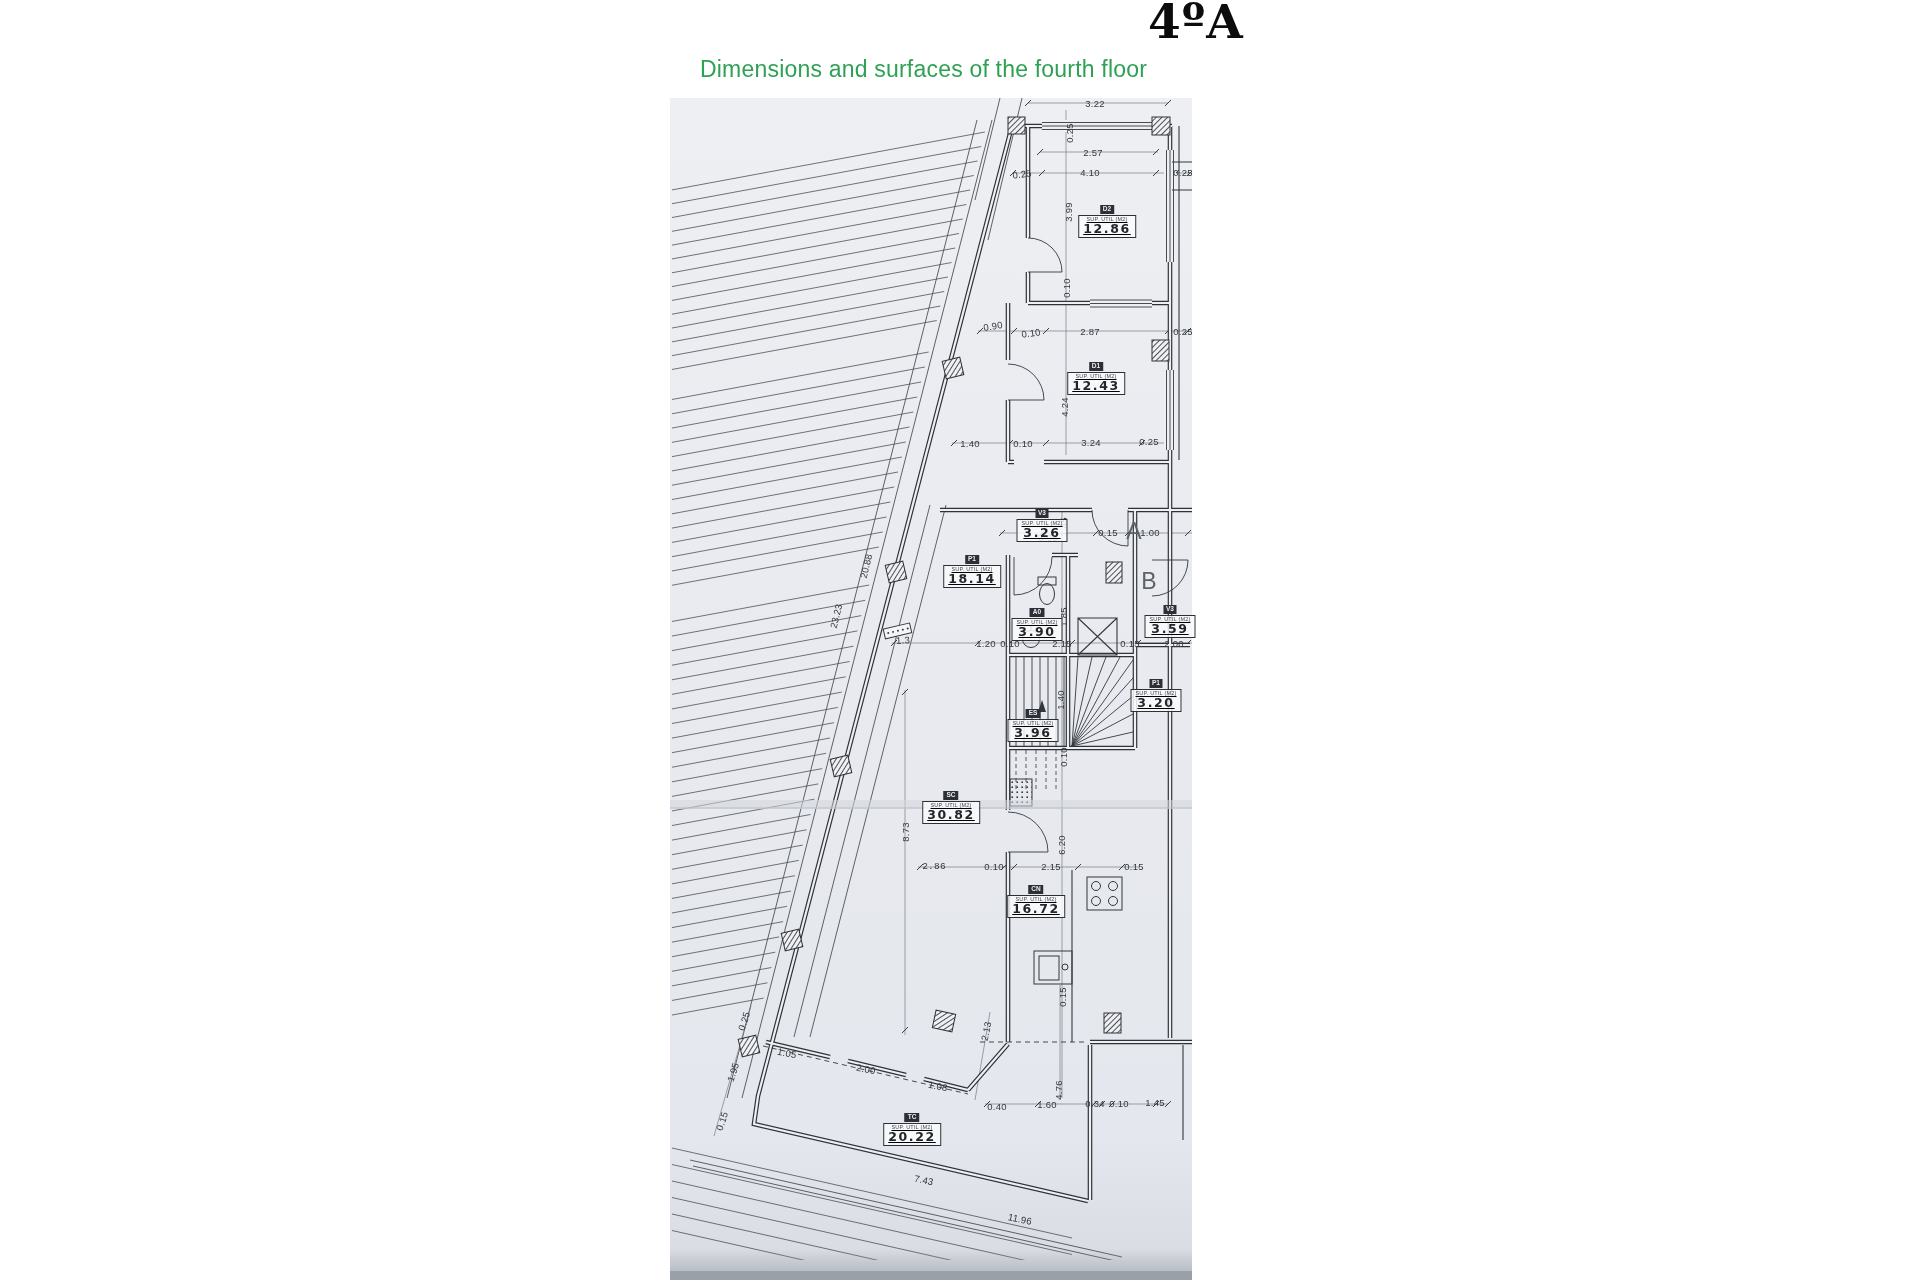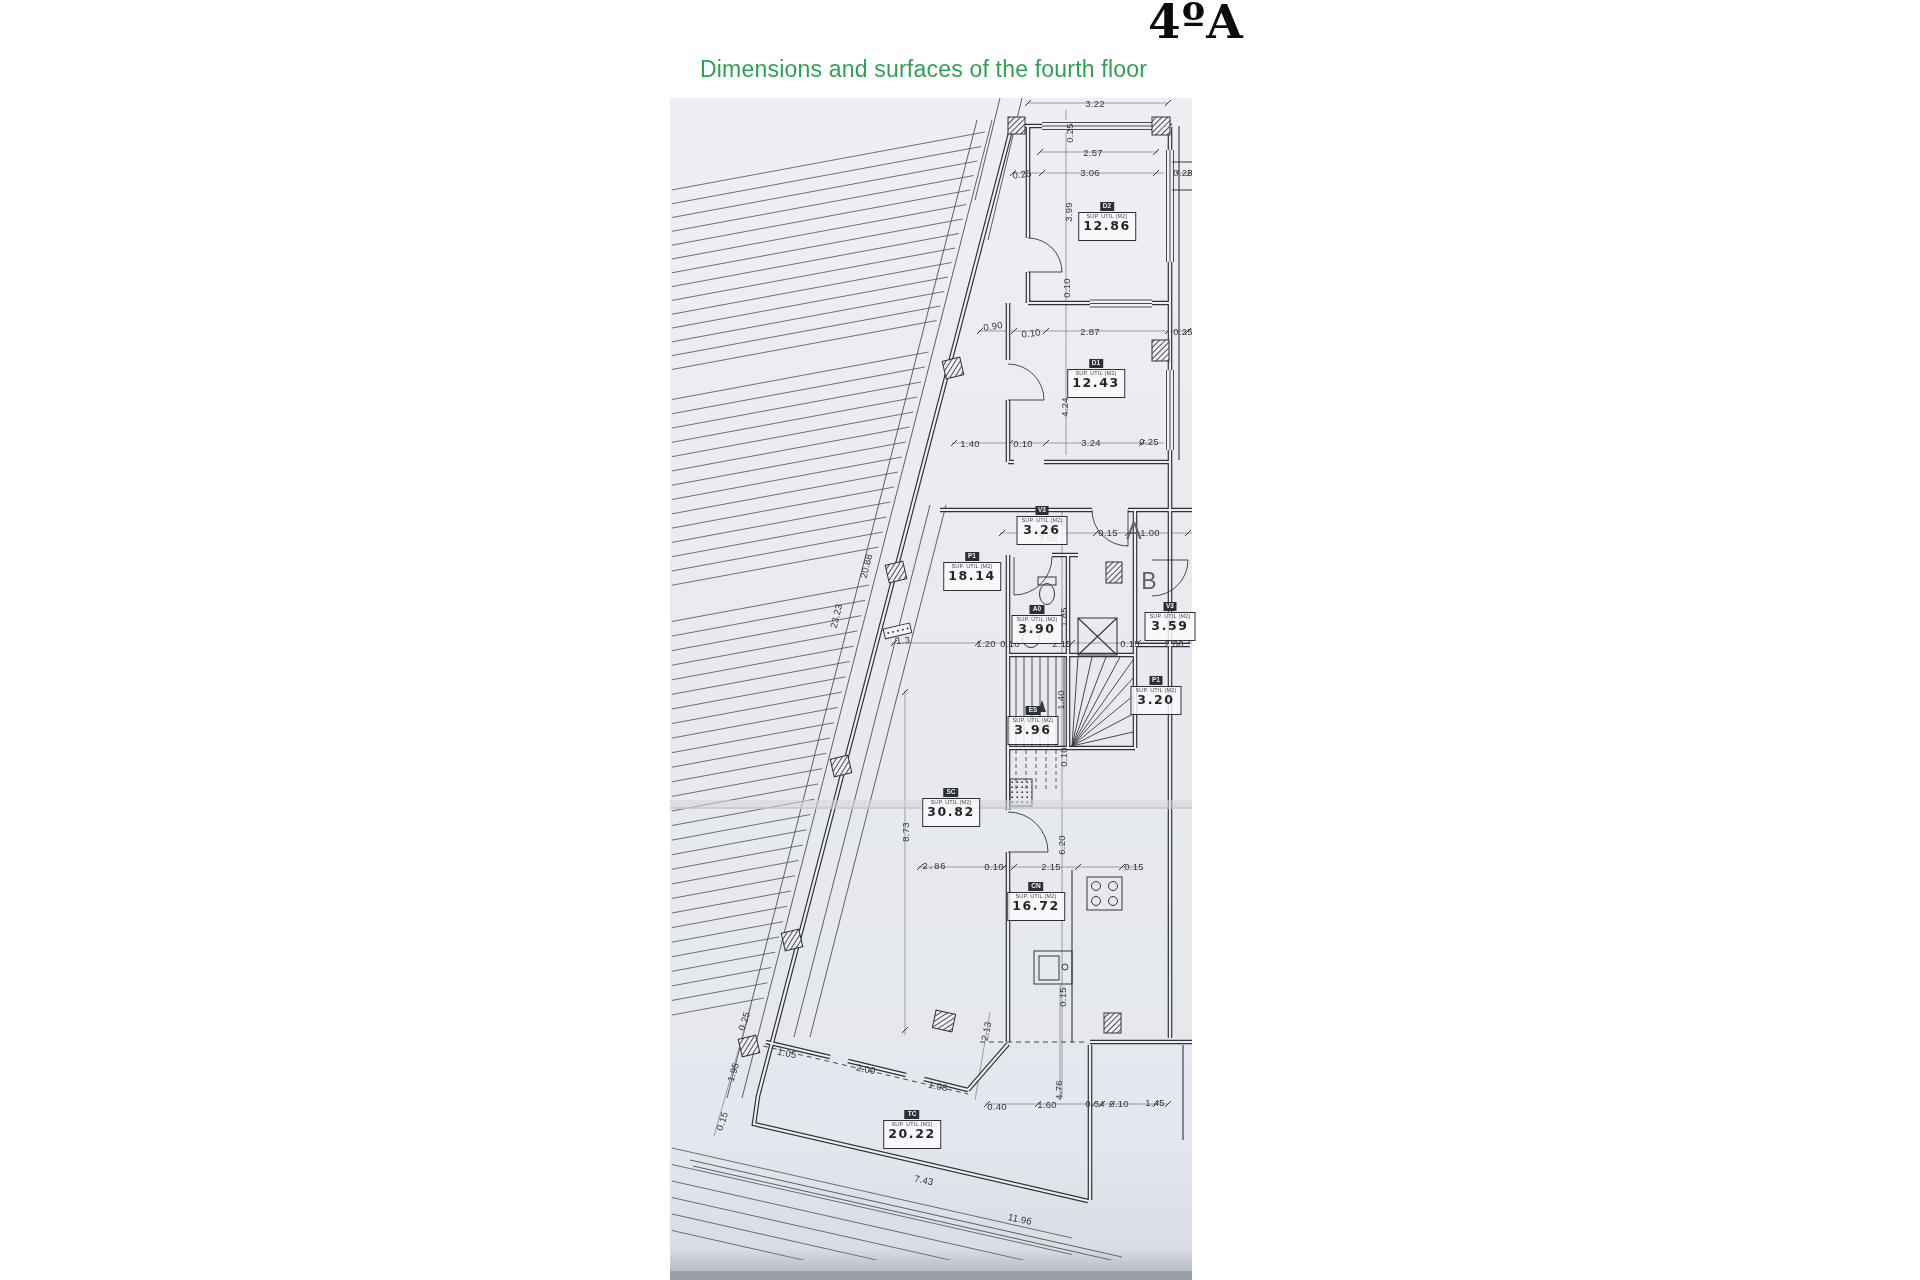--- a/index.html
+++ b/index.html
@@ -6,21 +6,21 @@
   body{width:1920px;height:1280px;position:relative;overflow:hidden;font-family:"Liberation Sans",sans-serif;}
   .title{position:absolute;left:1148px;top:-6px;font-family:"DejaVu Serif",serif;font-weight:700;font-size:47px;color:#0c0c0d;letter-spacing:1px;}
   .subtitle{position:absolute;left:700px;top:56px;font-size:23px;color:#2ea155;letter-spacing:.2px;}
   .scan{position:absolute;left:670px;top:98px;width:522px;height:1182px;
         background:linear-gradient(180deg,#edeff3 0%,#e8eaef 50%,#e4e7ed 88%,#d7dae0 100%);}
   .scan svg{position:absolute;left:0;top:0;}
   #plan-labels{position:absolute;left:0;top:0;width:522px;height:1028px;}
   .dim{position:absolute;transform:translate(-50%,-50%);font-size:9.5px;color:#34383e;white-space:nowrap;letter-spacing:.2px;}
   .room-label{position:absolute;transform:translate(-50%,-50%);text-align:center;line-height:1;}
   .chip{display:inline-block;background:#2c3036;color:#eceef2;font-size:6.5px;font-weight:bold;padding:1.5px 3px;line-height:1;}
-  .rbox{display:block;border:1.3px solid #2c3036;background:rgba(249,250,252,.85);padding:1px 4px 8px;margin-top:1px;}
+  .rbox{display:block;border:1.3px solid #2c3036;background:rgba(249,250,252,.85);padding:1px 4px 2px;margin-top:1px;text-decoration:underline;}
   .rcap{display:block;font-size:5.5px;color:#42464c;white-space:nowrap;letter-spacing:.2px;}
   .rval{display:block;font-size:12.5px;font-weight:bold;color:#22262b;letter-spacing:1.6px;font-family:"DejaVu Sans",sans-serif;}
   .plan-letter{position:absolute;transform:translate(-50%,-50%);color:#5d6269;font-size:23px;}
   .scan-bar{position:absolute;left:0;bottom:0;width:100%;height:9px;background:#9aa0a8;}
   .scan-fade{position:absolute;left:0;bottom:9px;width:100%;height:22px;background:linear-gradient(180deg,rgba(154,160,168,0),rgba(154,160,168,.5));}
   .wo{stroke:#2f3338;stroke-width:4.6;fill:none;}
   .wi{stroke:#edeff3;stroke-width:2.2;fill:none;}
   .thin{stroke:#33383e;stroke-width:1.1;fill:none;}
 </style>
 </head>
@@ -203,21 +203,21 @@
 
       <rect x="670" y="800" width="522" height="9" fill="#d3d6dc" opacity="0.55"></rect>
       <line x1="670" y1="808" x2="1192" y2="808" stroke="#b8bdc5" stroke-width="1"></line>
     </g>
   </svg>
   <div id="plan-labels">
       <span class="dim" style="left: 425px; top: 5px; transform: translate(-50%, -50%);">3.22</span>
       <span class="dim" style="left: 399px; top: 35px; transform: translate(-50%, -50%) rotate(-90deg);">0.25</span>
       <span class="dim" style="left: 423px; top: 54px; transform: translate(-50%, -50%);">2.57</span>
       <span class="dim" style="left: 352px; top: 76px; transform: translate(-50%, -50%) rotate(-8deg);">0.25</span>
-      <span class="dim" style="left: 420px; top: 74px; transform: translate(-50%, -50%);">3.06</span>
+      <span class="dim" style="left: 420px; top: 74px; transform: translate(-50%, -50%);">4.10</span>
       <span class="dim" style="left: 513px; top: 74px; transform: translate(-50%, -50%);">0.25</span>
       <span class="dim" style="left: 398px; top: 114px; transform: translate(-50%, -50%) rotate(-90deg);">3.99</span>
       <span class="dim" style="left: 396px; top: 190px; transform: translate(-50%, -50%) rotate(-90deg);">0.10</span>
       <span class="dim" style="left: 323px; top: 228px; transform: translate(-50%, -50%) rotate(-10deg);">0.90</span>
       <span class="dim" style="left: 361px; top: 235px; transform: translate(-50%, -50%) rotate(-8deg);">0.10</span>
       <span class="dim" style="left: 420px; top: 233px; transform: translate(-50%, -50%);">2.87</span>
       <span class="dim" style="left: 513px; top: 233px; transform: translate(-50%, -50%);">0.25</span>
       <span class="dim" style="left: 394px; top: 309px; transform: translate(-50%, -50%) rotate(-90deg);">4.24</span>
       <span class="dim" style="left: 300px; top: 345px; transform: translate(-50%, -50%);">1.40</span>
       <span class="dim" style="left: 353px; top: 345px; transform: translate(-50%, -50%);">0.10</span>

